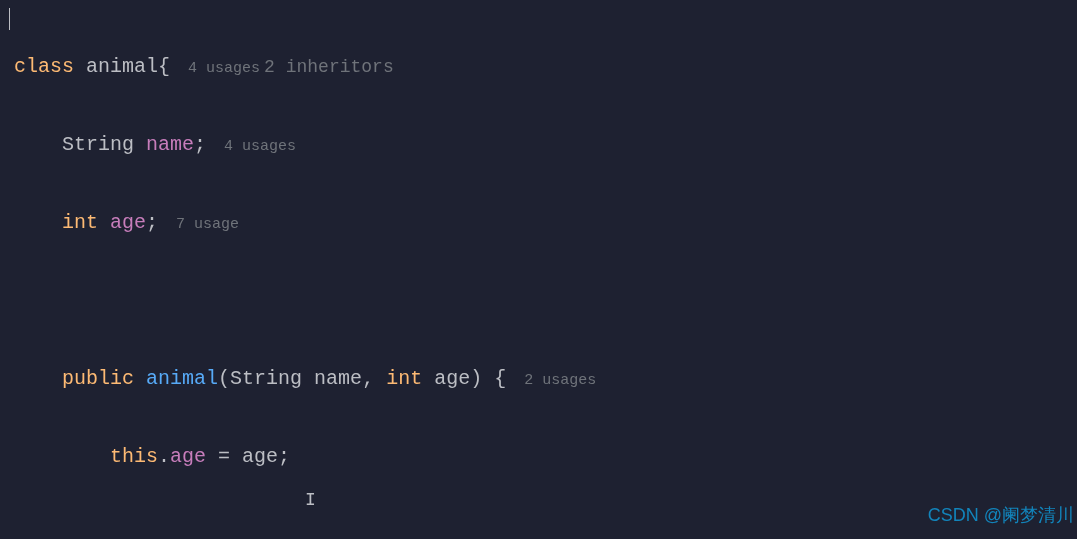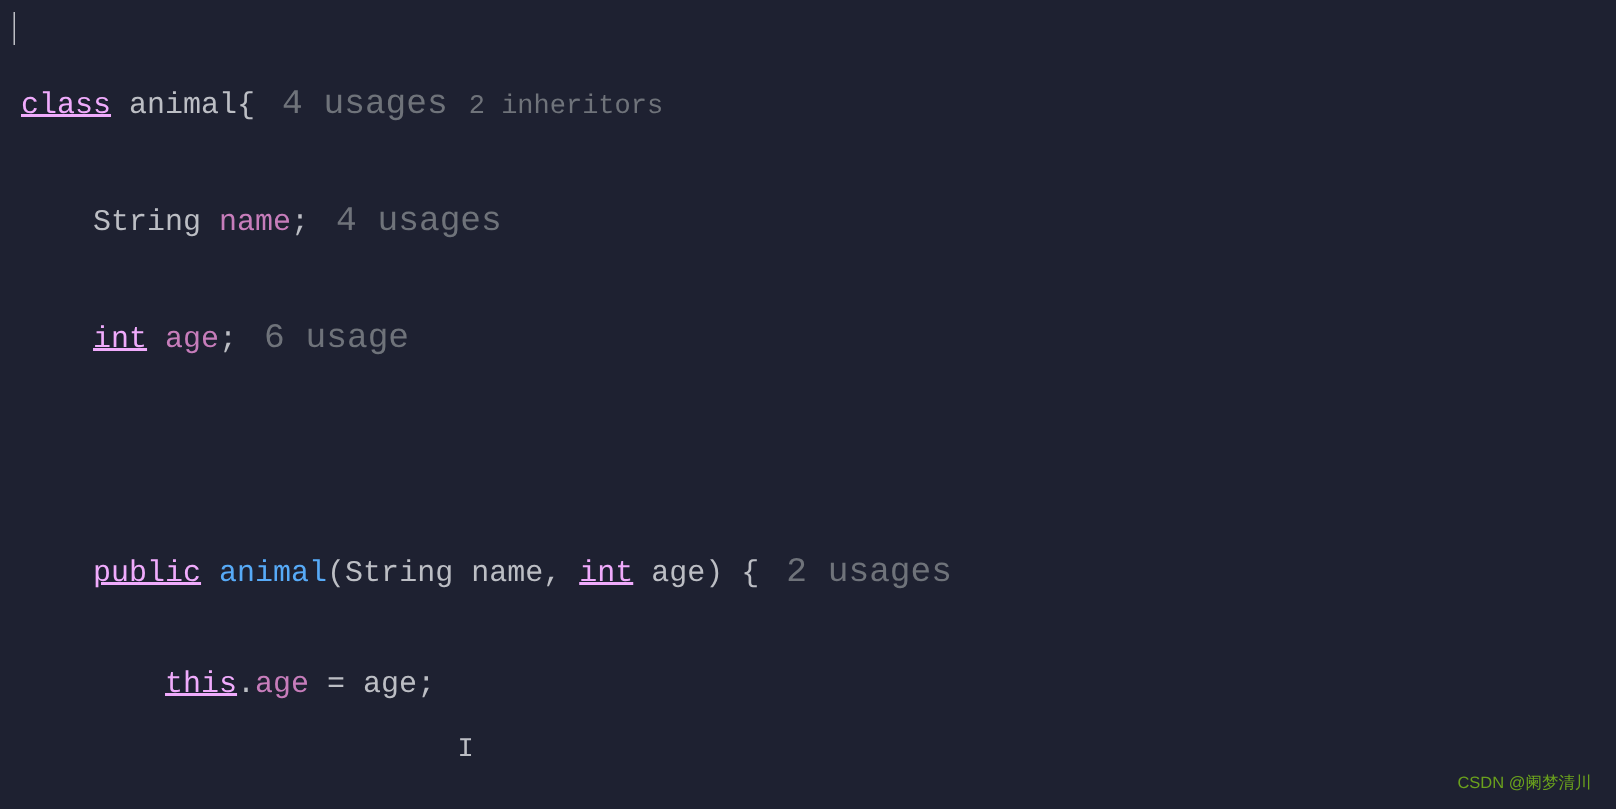--- a/index.html
+++ b/index.html
@@ -19,43 +19,43 @@
       overflow: hidden;
       position: relative;
     }
     .code-editor {
       white-space: pre;
     }
     .line {
       display: block;
       height: 39px;
     }
-    .keyword { color: #f0abfc; text-decoration: underline; }
+    .keyword { color: #fdba74; }
     .class-name { color: #bcbec4; }
     .identifier { color: #bcbec4; text-align: center; }
     .field { color: #c77dbb; }
     .method-decl { color: #57aaf7; }
     .punctuation { color: #bcbec4; }
     .brace { color: #bcbec4; }
     .hint {
       color: #6f737a;
-      font-size: 23px;
+      font-size: 15px;
       margin-left: 18px;
     }
     .hint2 {
       color: #6f737a;
       font-size: 18px;
-      margin-left: 14px;
+      margin-left: 4px;
     }
     .watermark {
       position: absolute;
       bottom: 6px;
-      right: 16px;
-      color: #84cc16;
-      font-size: 11px;
+      right: 3px;
+      color: #0ea5e9;
+      font-size: 18px;
       font-family: sans-serif;
       opacity: 0.75;
     }
     .cursor-caret {
       position: absolute;
       left: 305px;
       top: 483px;
       width: 1px;
       height: 18px;
       color: #bcbec4;
@@ -71,21 +71,21 @@
     }
   </style>
 </head>
 <body>
 
 <div class="left-caret"></div>
 
 <div class="code-editor">
 <span class="line"><span class="keyword">class</span> <span class="class-name">animal</span><span class="brace">{</span><span class="hint">4 usages</span><span class="hint2">2 inheritors</span></span>
 <span class="line">    <span class="identifier">String</span> <span class="field">name</span><span class="punctuation">;</span><span class="hint">4 usages</span></span>
-<span class="line">    <span class="keyword">int</span> <span class="field">age</span><span class="punctuation">;</span><span class="hint">6 usage</span></span>
+<span class="line">    <span class="keyword">int</span> <span class="field">age</span><span class="punctuation">;</span><span class="hint">7 usage</span></span>
 <span class="line"></span>
 <span class="line">    <span class="keyword">public</span> <span class="method-decl">animal</span><span class="punctuation">(</span><span class="identifier">String</span> <span class="identifier">name</span><span class="punctuation">, </span><span class="keyword">int</span> <span class="identifier">age</span><span class="punctuation">)</span><span class="brace"> {</span><span class="hint">2 usages</span></span>
 <span class="line">        <span class="keyword">this</span><span class="punctuation">.</span><span class="field">age</span><span class="punctuation"> = </span><span class="identifier">age</span><span class="punctuation">;</span></span>
 
 
 
 
 
 
 </div>

